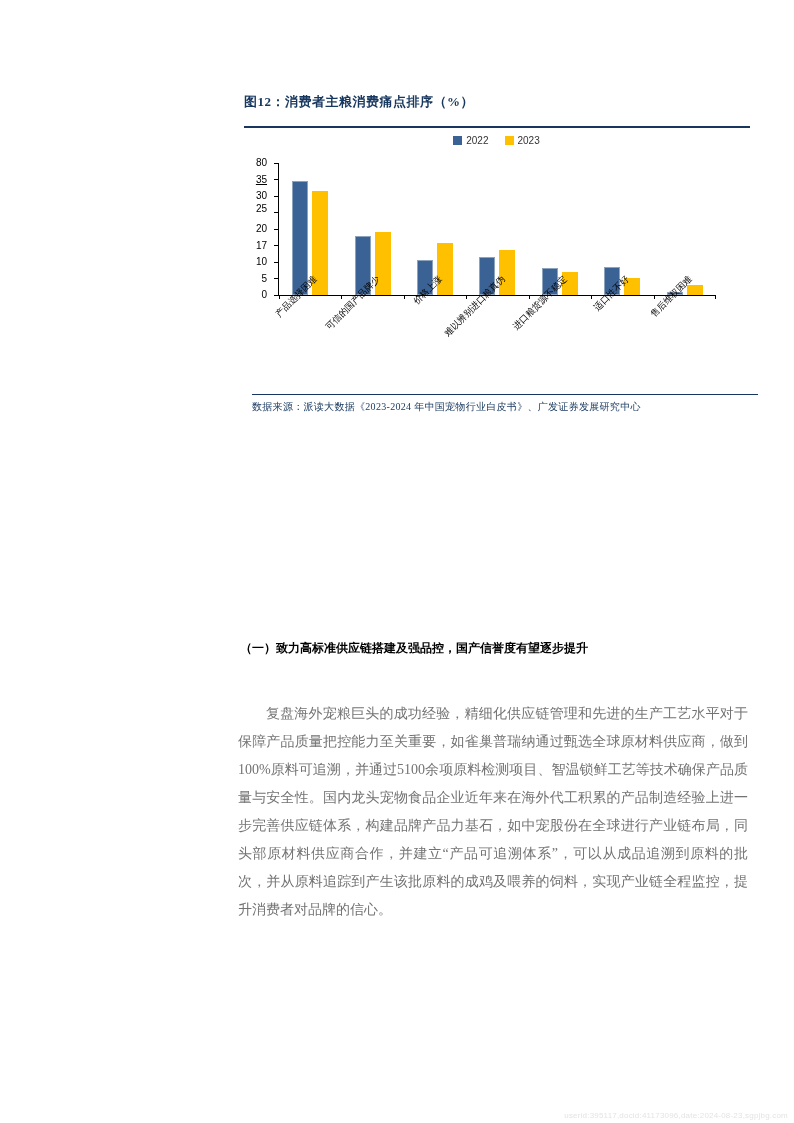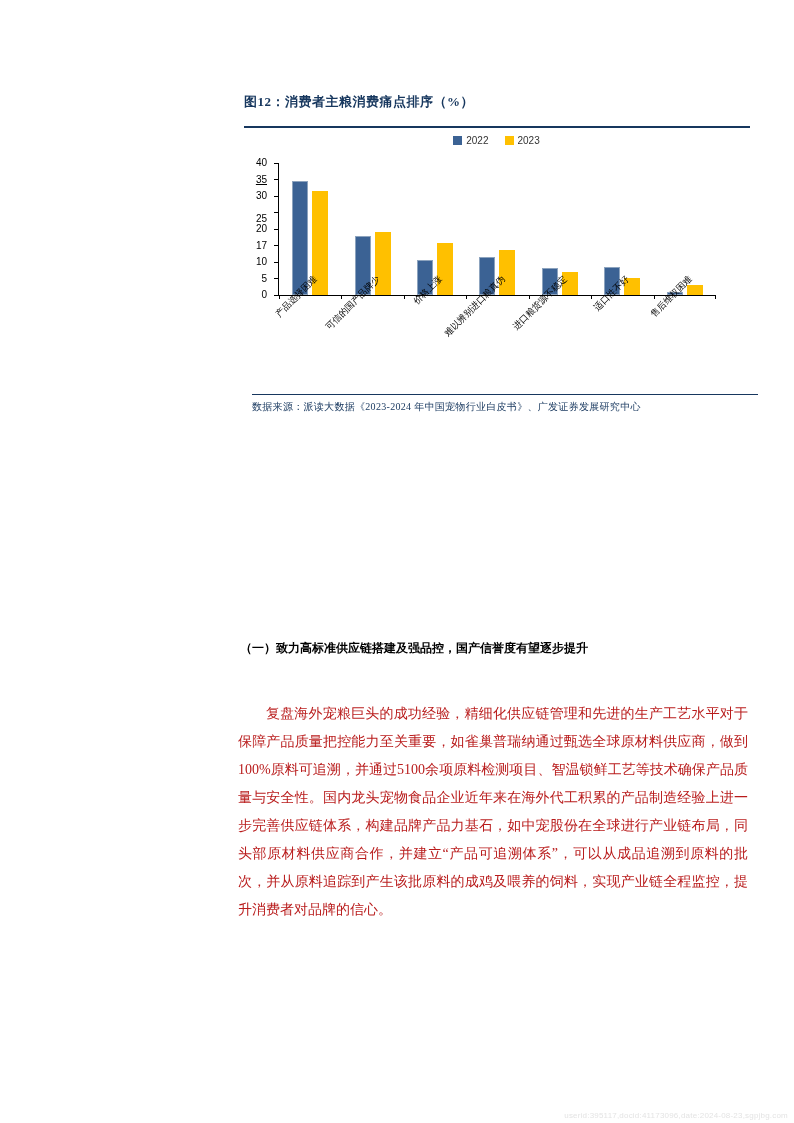--- a/index.html
+++ b/index.html
@@ -36,21 +36,21 @@
   .fig-source-block{position:absolute;left:244px;top:394px;width:506px;
         border-top:1.5px solid #17375E;padding-top:5px;margin-left:8px;}
   .fig-source{font-size:10px;color:#17375E;letter-spacing:.3px;}
 
   
   .sec-heading{position:absolute;left:244px;top:575px;width:512px;margin:0;
         font-size:21px;font-weight:bold;color:#000;line-height:30px;}
   .sec-subheading{position:absolute;left:240px;top:637px;width:512px;margin:0;
         font-size:12px;font-weight:bold;color:#000;line-height:22px;}
   .body-par{position:absolute;left:238px;top:700px;width:510px;margin:0;
-        font-size:14px;line-height:28px;text-align:justify;text-indent:2em;color:#b91c1c;}
+        font-size:14px;line-height:28px;text-align:justify;text-indent:2em;color:#737373;}
 
   .watermark{position:absolute;right:6px;bottom:3px;font-size:8px;color:#E4E4E4;
         font-family:"Liberation Sans",sans-serif;letter-spacing:.2px;}
 </style>
 </head>
 <body>
 
 <div class="page">
 
   <div class="fig-title-block">
@@ -68,24 +68,24 @@
           <div class="lg-tx">2023</div>
         </div>
       </div>
     <div class="plot">
       <div class="ylabels">
           <div class="ylab" style="top: 126px;">0</div>
           <div class="ylab" style="top: 109.5px;">5</div>
           <div class="ylab" style="top: 93px;">10</div>
           <div class="ylab" style="top: 76.5px;">17</div>
           <div class="ylab" style="top: 60px;">20</div>
-          <div class="ylab" style="top: 50px;">25</div>
+          <div class="ylab" style="top: 40px;">25</div>
           <div class="ylab" style="top: 27px;">30</div>
           <div class="ylab" style="top: 10.5px; text-decoration: underline;">35</div>
-          <div class="ylab" style="top: -6px;">40</div>
+          <div class="ylab" style="top: -6px;">80</div>
         </div>
     <div class="ytick" style="top: 131.5px;"></div>
         <div class="ytick" style="top: 115px;"></div>
         <div class="ytick" style="top: 98.5px;"></div>
         <div class="ytick" style="top: 82px;"></div>
         <div class="ytick" style="top: 65.5px;"></div>
         <div class="ytick" style="top: 49px;"></div>
         <div class="ytick" style="top: 32.5px;"></div>
         <div class="ytick" style="top: 16px;"></div>
         <div class="ytick" style="top: -0.5px;"></div>

